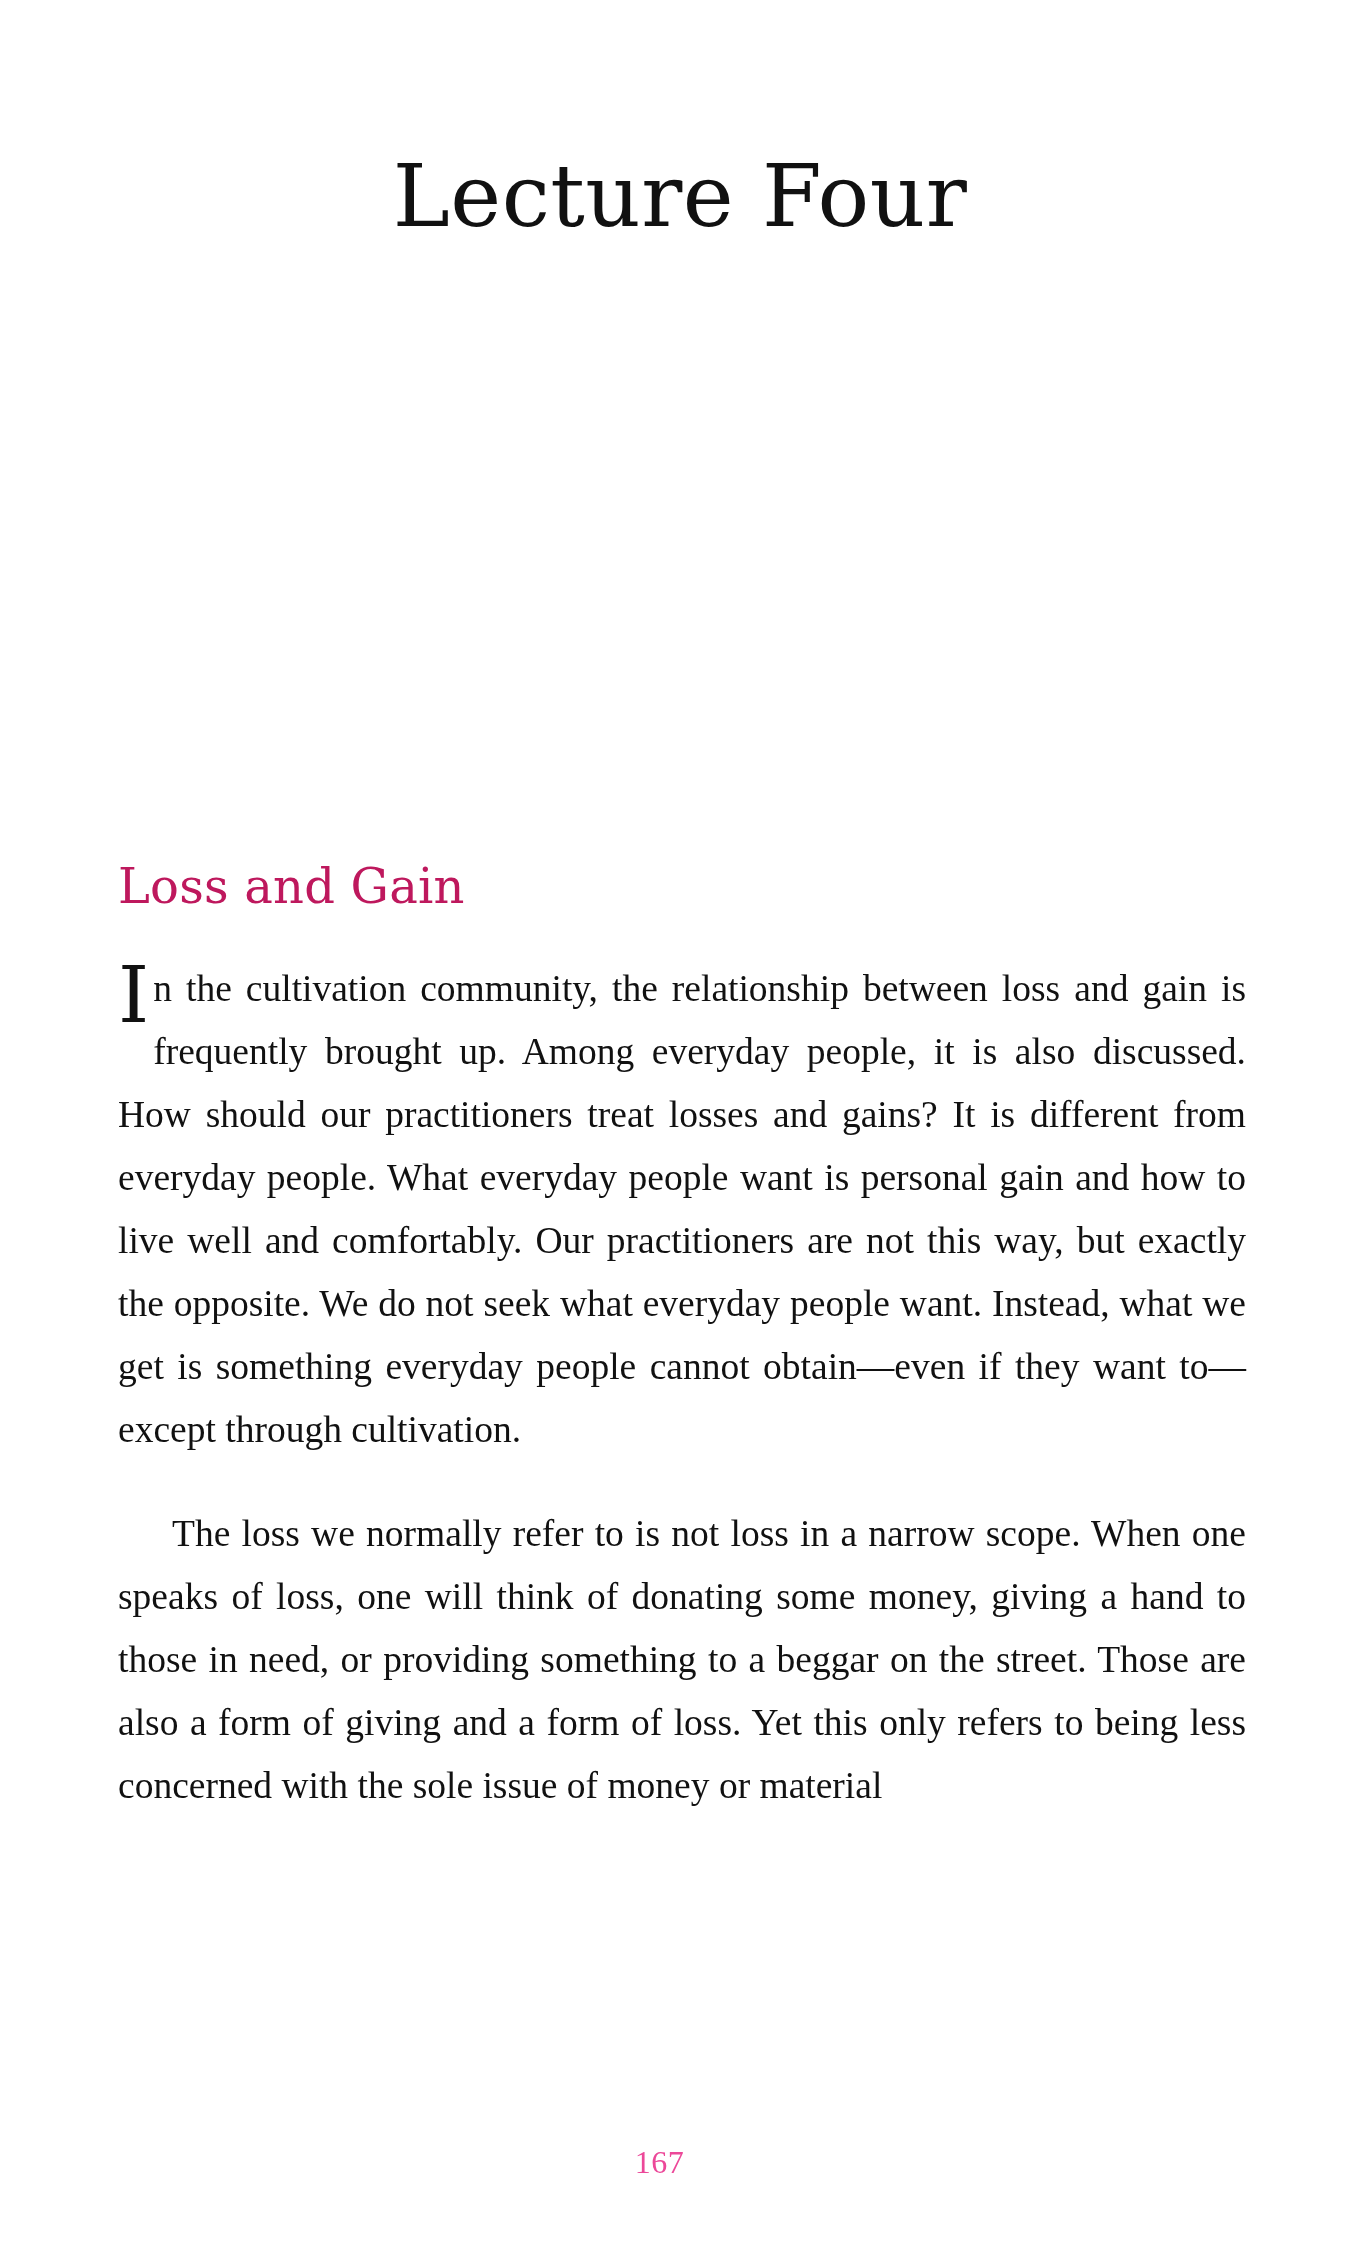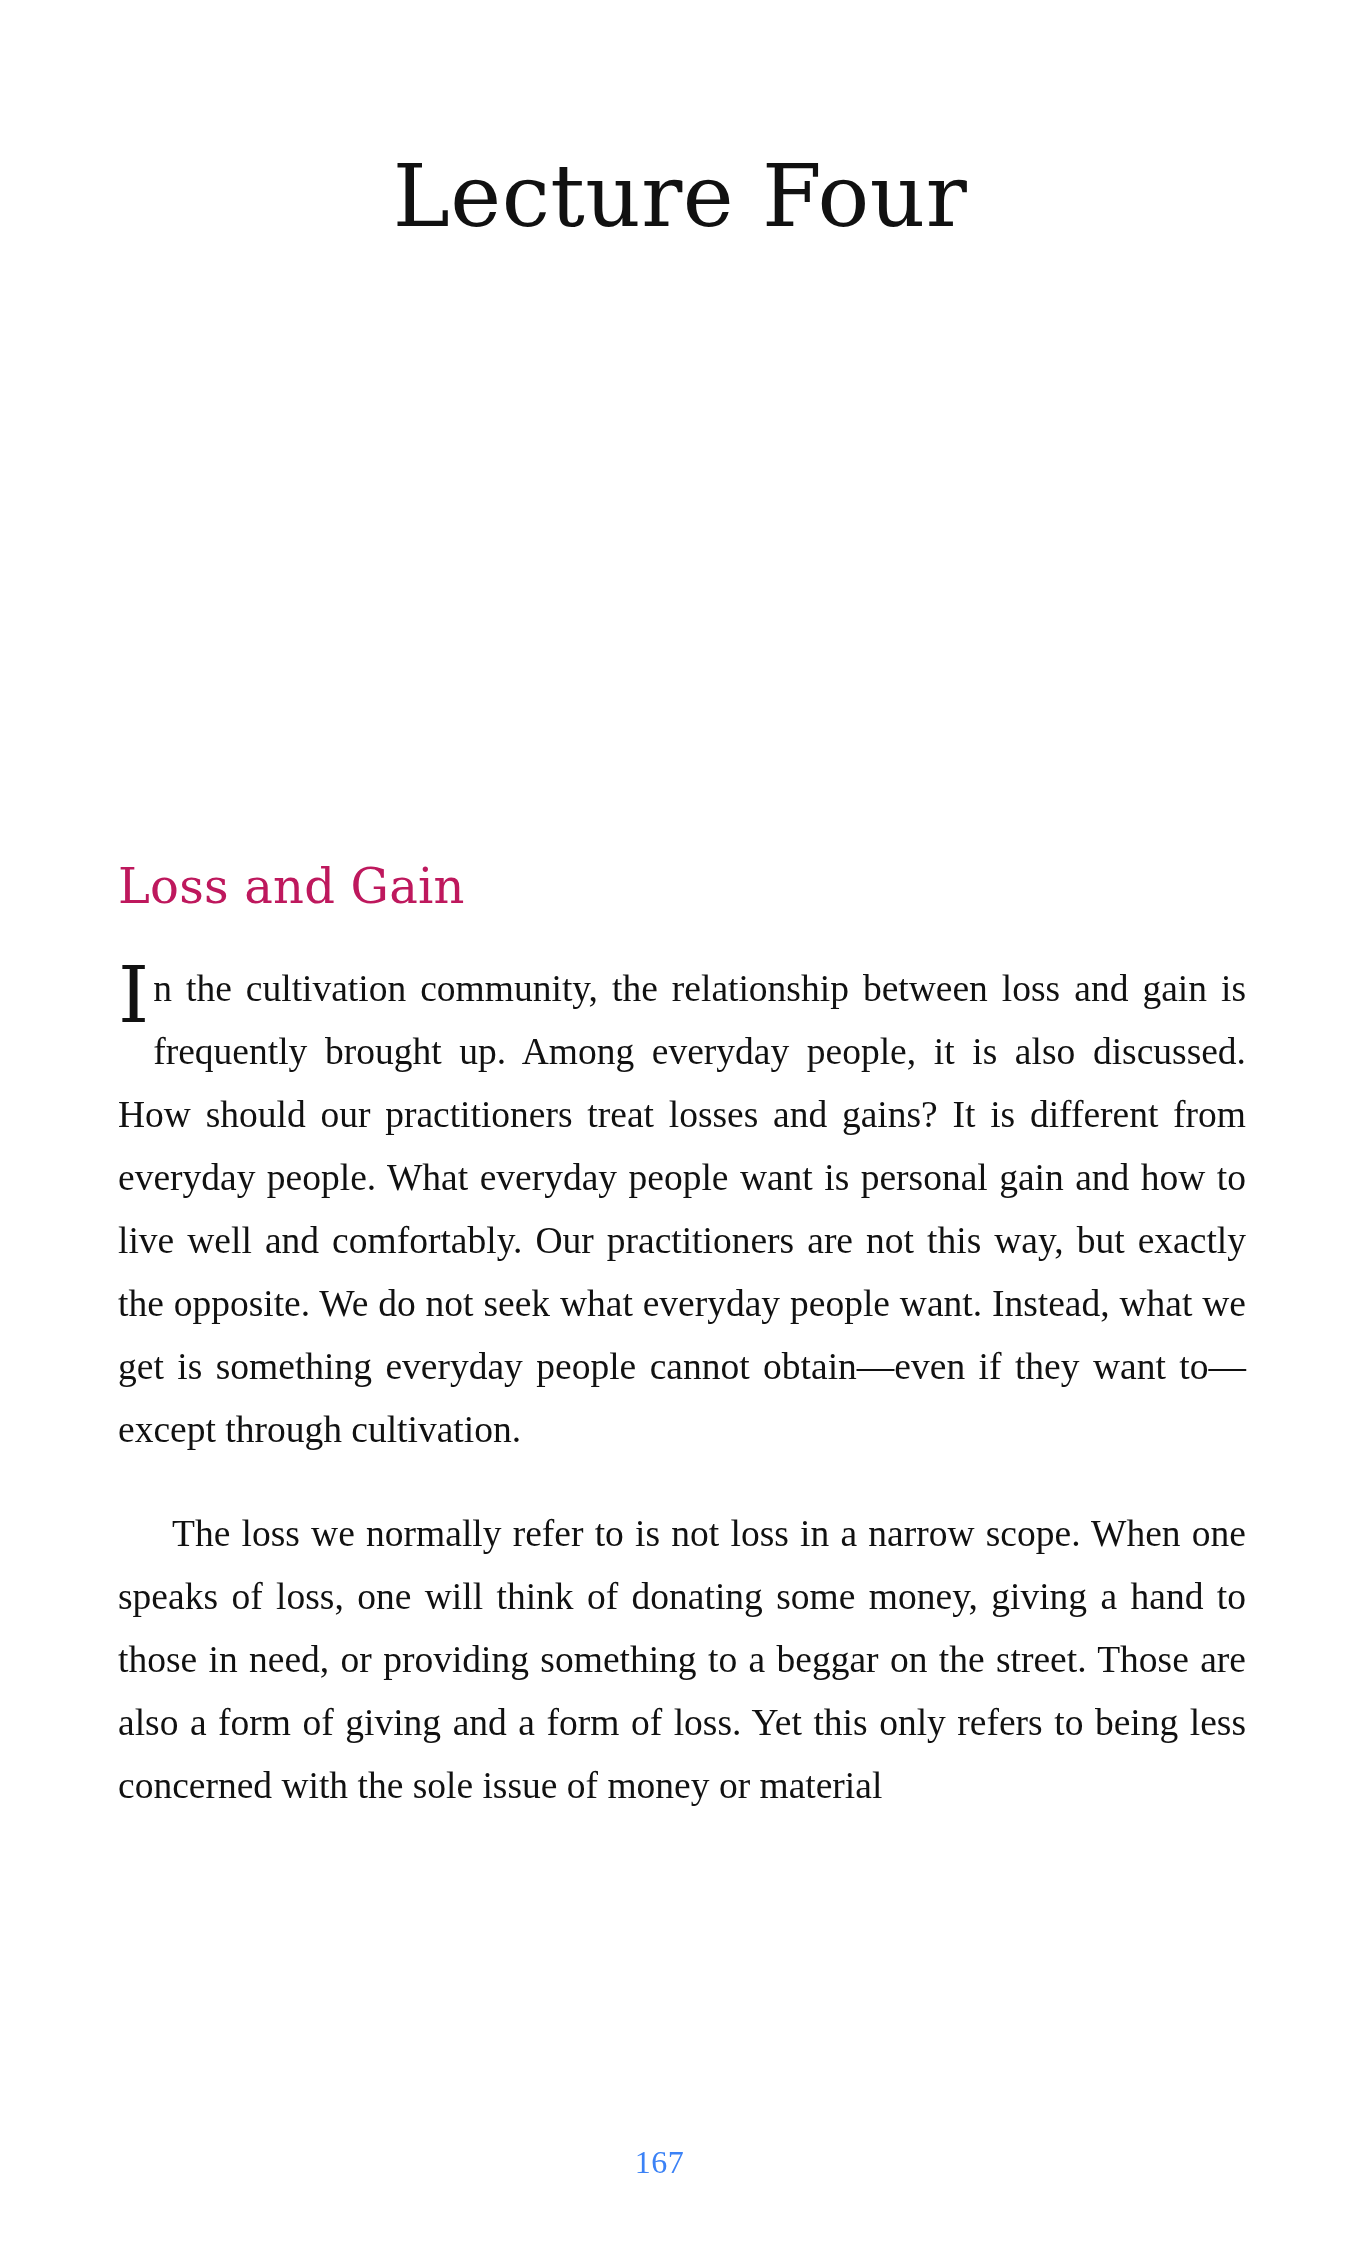--- a/index.html
+++ b/index.html
@@ -86,21 +86,21 @@
   }
 
   .page-number {
     position: absolute;
     bottom: 66px;
     left: 0;
     width: 1319px;
     text-align: center;
     font-family: "Liberation Serif", serif;
     font-size: 32px;
-    color: #3b82f6;
+    color: #ec4899;
     letter-spacing: 0.5px;
   }
 </style>
 </head>
 <body>
 
 <div class="page">
 
   <h1 class="chapter-title">Lecture Four</h1>
 

